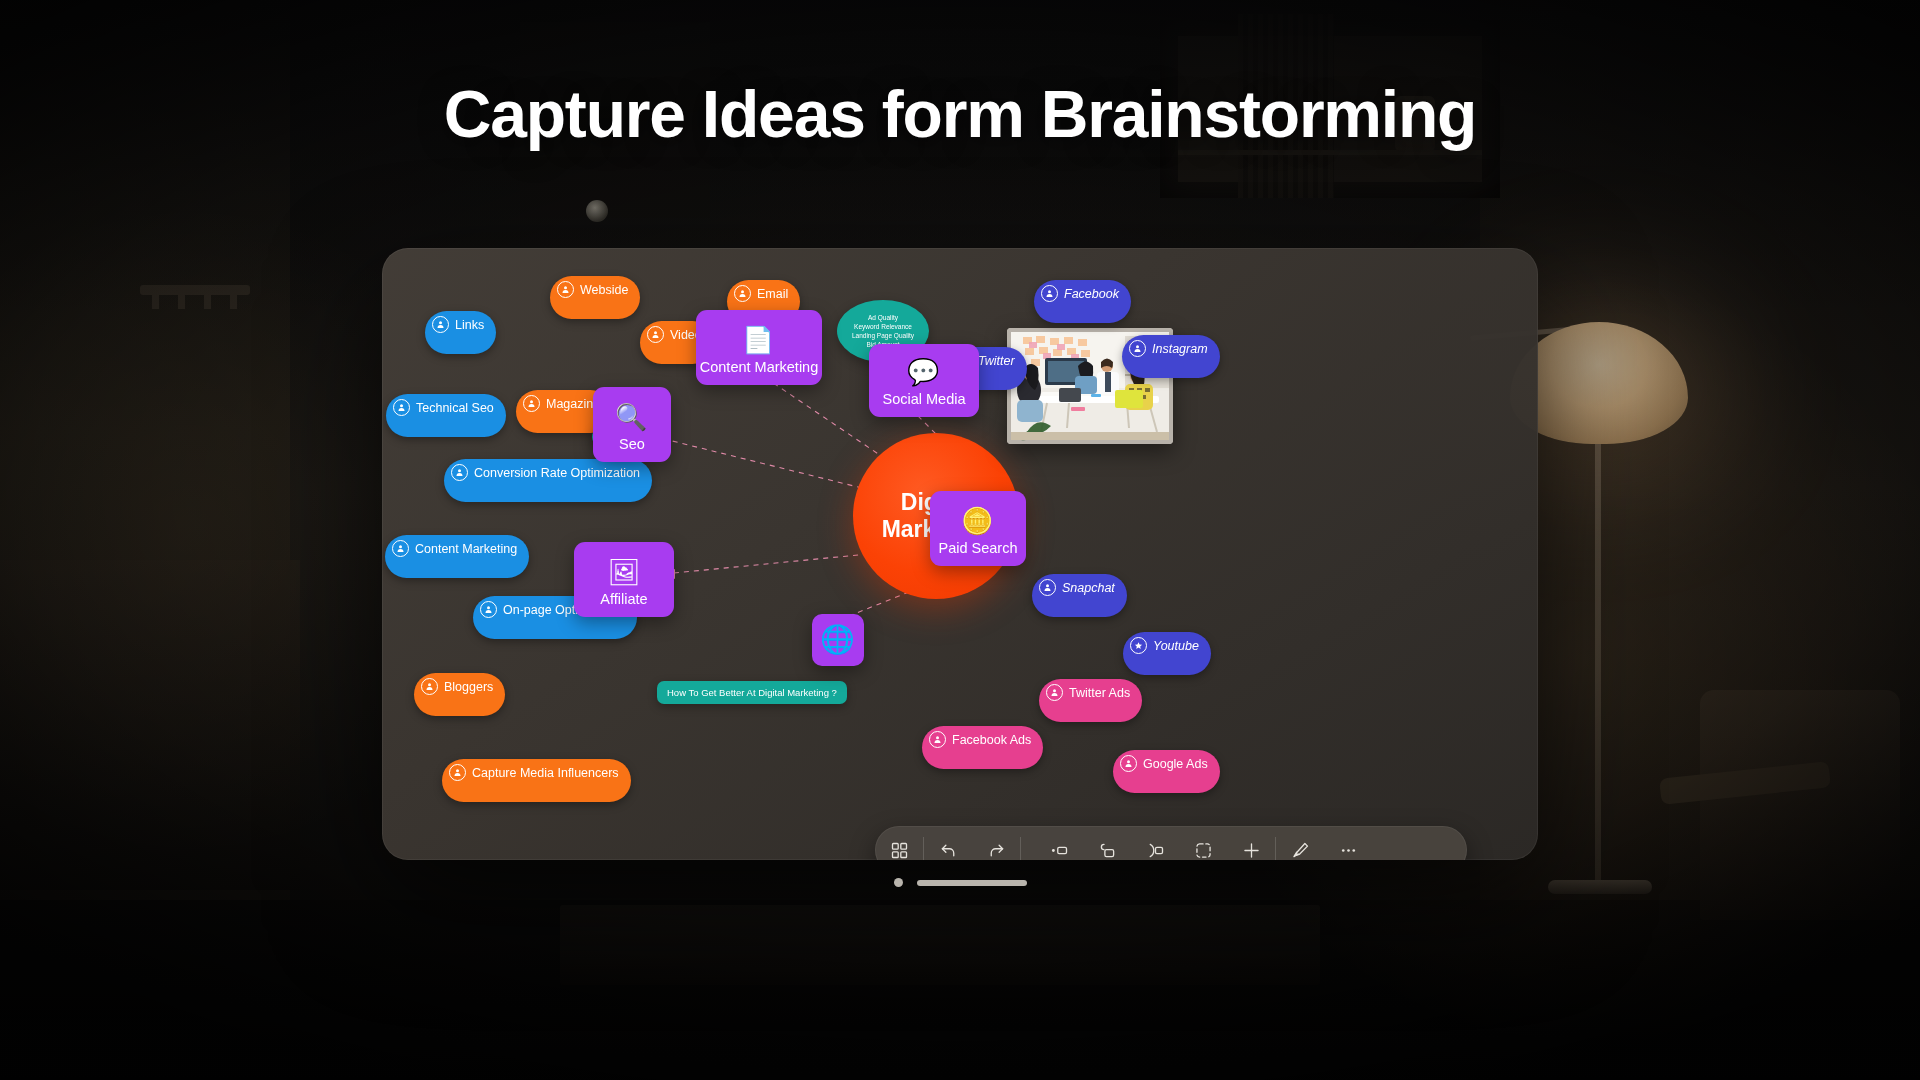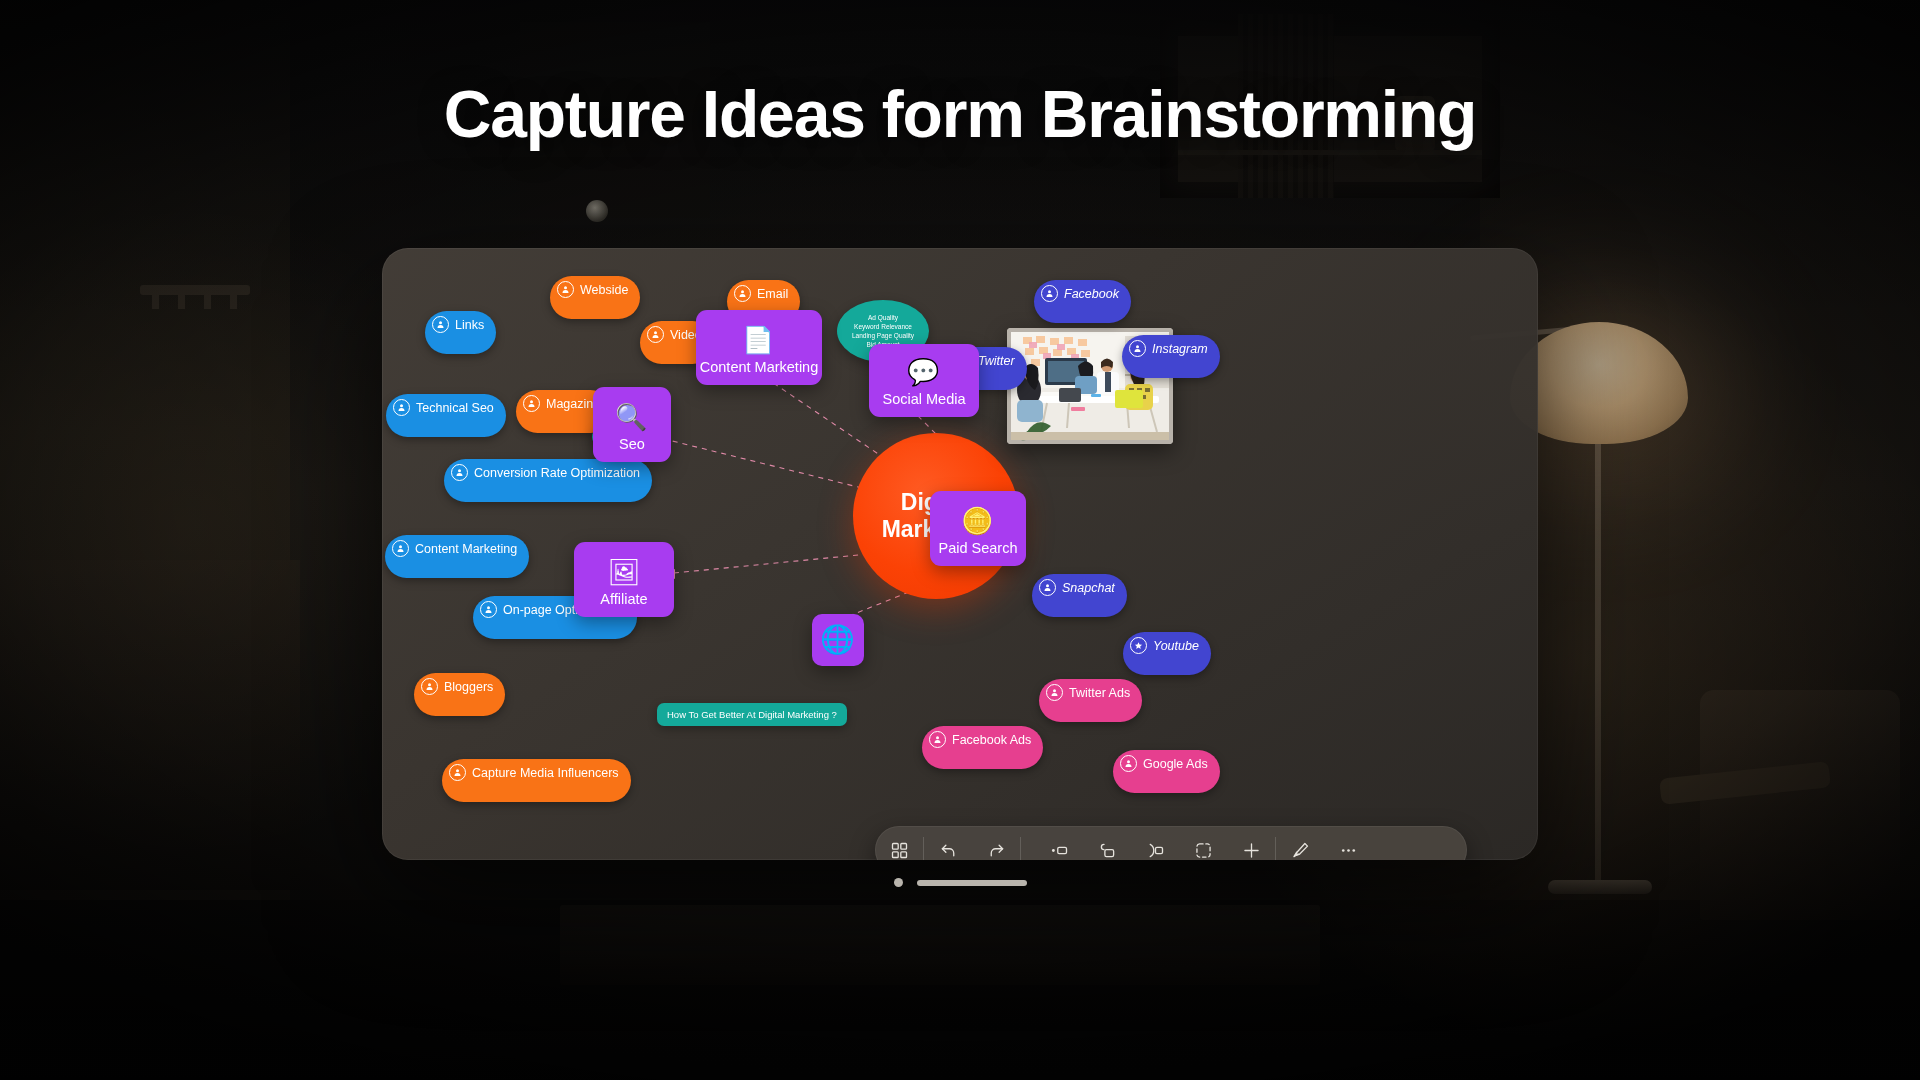--- a/index.html
+++ b/index.html
@@ -467,21 +467,21 @@
             </svg>
           </span>
           <span>Capture Media Influencers</span>
         </div>
         <div class="ell" style="left: 210px; top: 172px; width: 60px; height: 34px; font-size: 7.5px; line-height: 10px;">
           <span>Main Kpis</span>
         </div>
         <div class="ell" style="left: 455px; top: 52px; width: 92px; height: 62px; font-size: 6.5px; line-height: 9px;">
           <span>Ad Quality<br>Keyword Relevance<br>Landing Page Quality<br>Bid Amount</span>
         </div>
-        <div class="tealtag" style="left: 275px; top: 455px;">How To Get Better At Digital Marketing ?</div>
+        <div class="tealtag" style="left: 275px; top: 433px;">How To Get Better At Digital Marketing ?</div>
         <div class="card" style="left: 314px; top: 62px; width: 102px; height: 56px;">
           <div class="gl">📄</div>
           <div class="lbl">Content Marketing</div>
         </div>
         <div class="card" style="left: 487px; top: 96px; width: 86px; height: 54px;">
           <div class="gl">💬</div>
           <div class="lbl">Social Media</div>
         </div>
         <div class="card" style="left: 211px; top: 139px; width: 54px; height: 56px;">
           <div class="gl">🔍</div>

